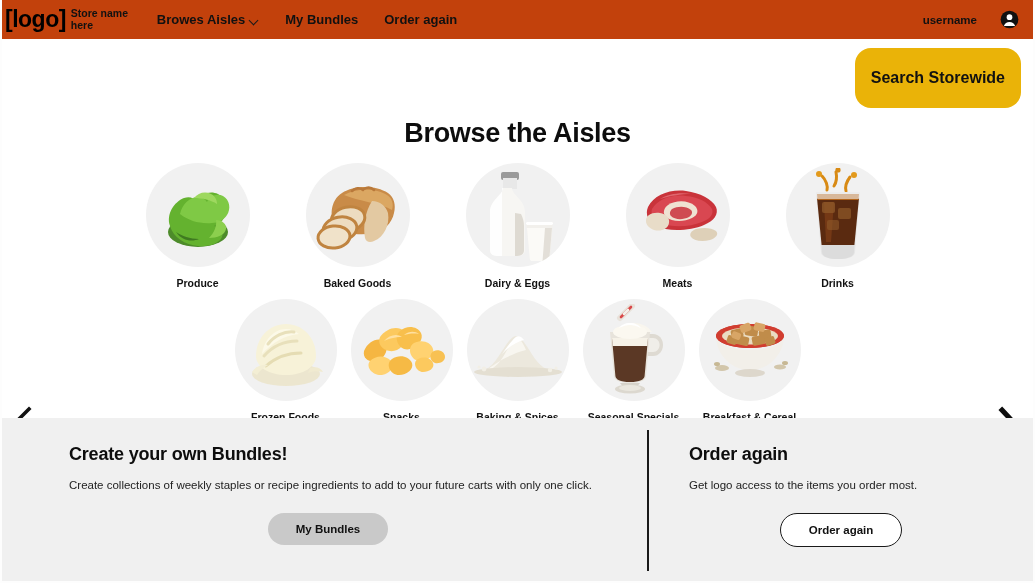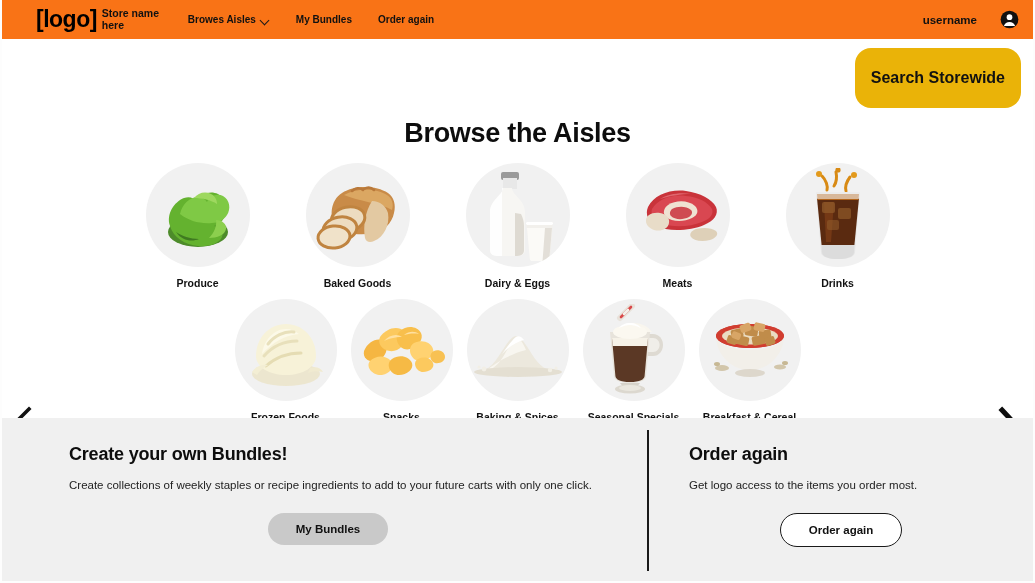--- a/index.html
+++ b/index.html
@@ -23,24 +23,24 @@
     box-sizing: border-box;
     border-left: 2px solid #fdfdfd;
     border-right: 2px solid #fdfdfd;
     border-bottom: 2px solid #fdfdfd;
     overflow: hidden;
   }
 
   
   .header {
     height: 39px;
-    background: #f97316;
-    display: flex;
-    align-items: center;
-    padding: 0 14px 0 34px;
+    background: #c2410c;
+    display: flex;
+    align-items: center;
+    padding: 0 14px 0 3px;
     box-sizing: border-box;
     position: relative;
   }
   .brand {
     display: flex;
     align-items: center;
     gap: 5px;
     margin-right: 28px;
   }
   .logo-text {
@@ -57,21 +57,21 @@
     line-height: 1.08;
     color: #111;
     max-width: 58px;
   }
   .nav {
     display: flex;
     align-items: center;
     gap: 26px;
   }
   .nav-item {
-    font-size: 10px;
+    font-size: 13px;
     font-weight: bold;
     color: #111;
     display: flex;
     align-items: center;
     gap: 5px;
     white-space: nowrap;
     cursor: pointer;
   }
   .chev-down {
     width: 9px;

